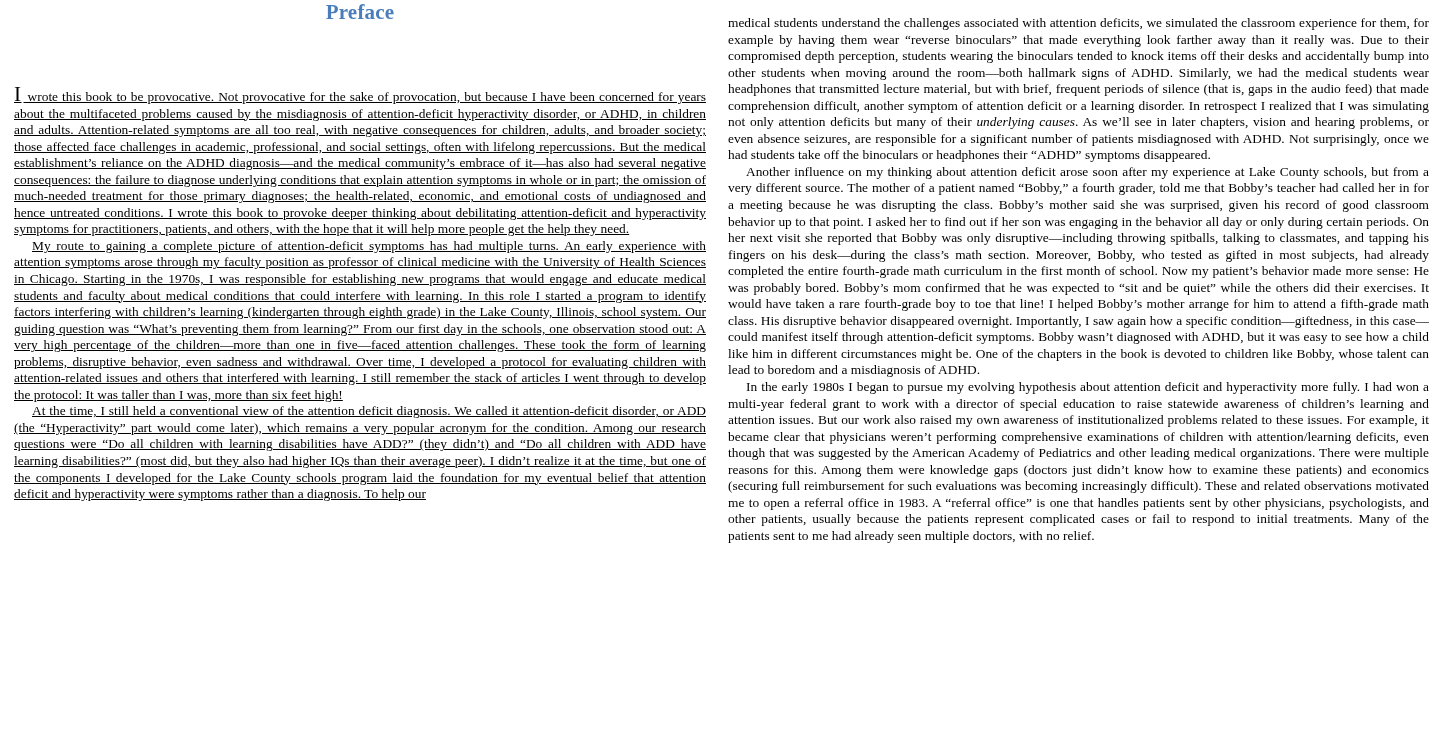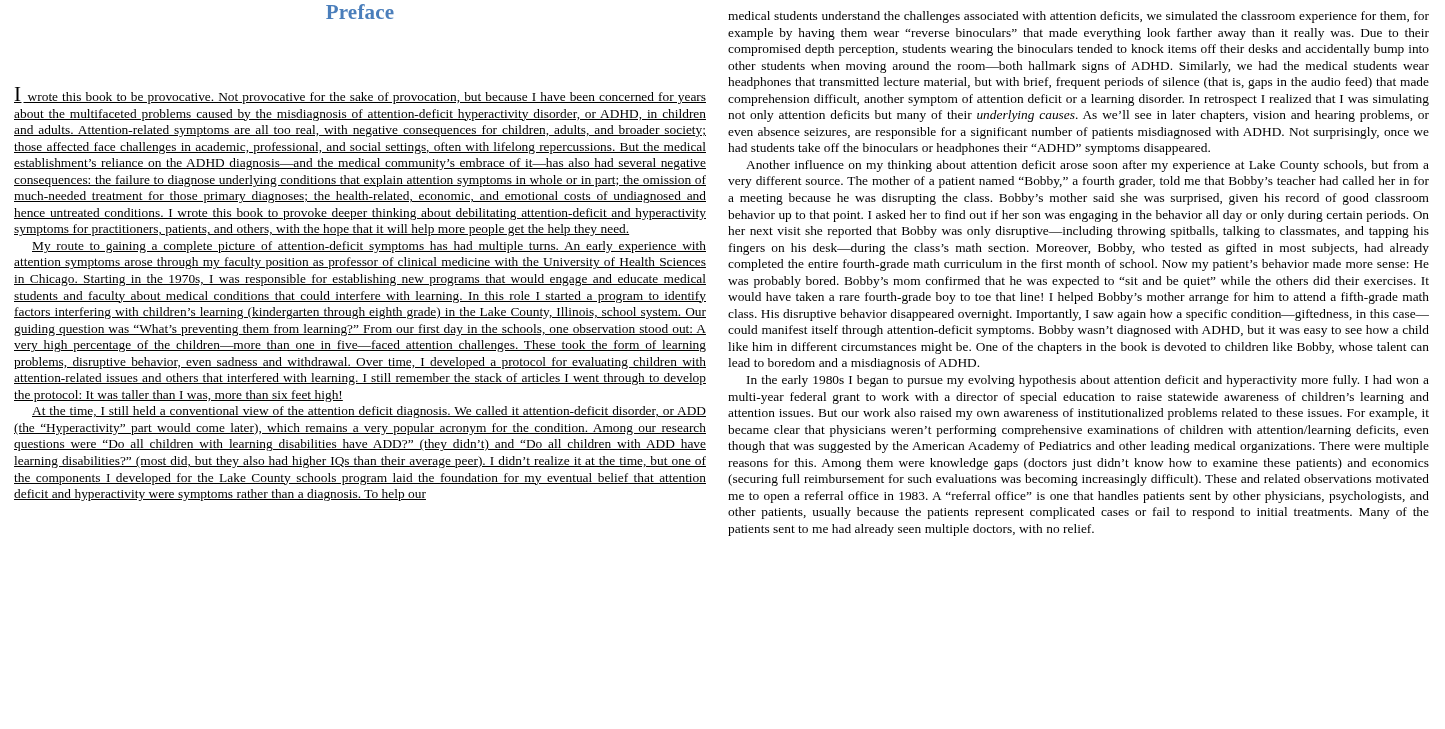--- a/index.html
+++ b/index.html
@@ -25,21 +25,21 @@
     position: relative;
     height: 729px;
     box-sizing: border-box;
   }
   .page-left {
     width: 722px;
     padding: 0 16px 0 14px;
   }
   .page-right {
     width: 723px;
-    padding: 1px 16px 0 6px;
+    padding: 8px 16px 0 6px;
   }
   .chapter-title {
     text-align: center;
     color: #4a7ebb;
     font-family: "Liberation Serif", "DejaVu Serif", serif;
     font-weight: bold;
     font-size: 21px;
     letter-spacing: 0.2px;
     margin: 0;
   }

